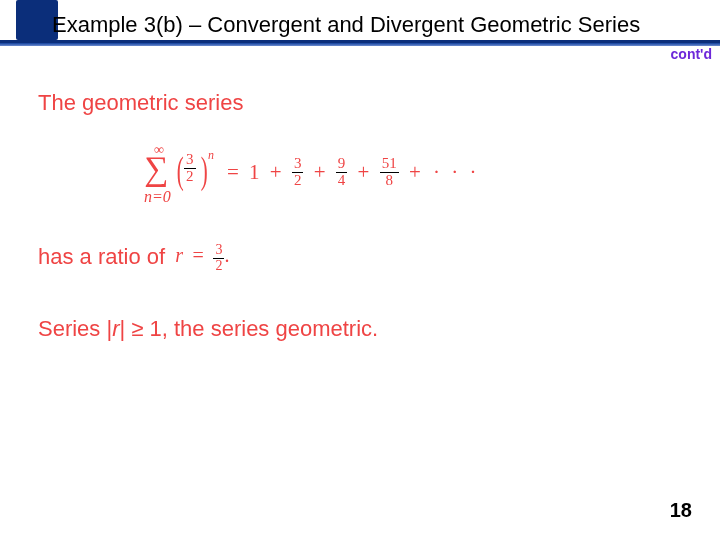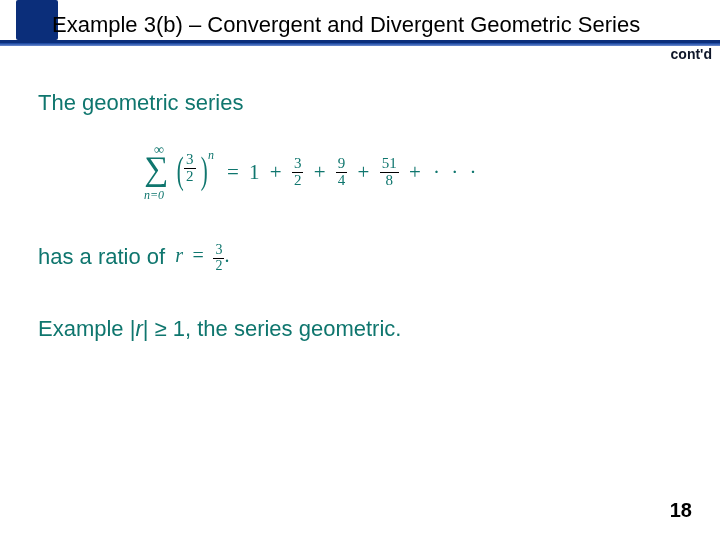--- a/index.html
+++ b/index.html
@@ -41,27 +41,27 @@
     font-size: 22px;
     color: #000;
     white-space: nowrap;
   }
   .contd {
     position: absolute;
     top: 46px;
     right: 8px;
     font-size: 14px;
     font-weight: bold;
-    color: #0f172a;
+    color: #6d28d9;
   }
   .content {
     position: relative;
     padding: 20px 38px 0 38px;
     font-size: 22px;
-    color: #0f766e;
+    color: #ef4444;
   }
   .line1 {
     margin-top: 6px;
     margin-bottom: 30px;
   }
   .math-img {
     margin-left: 106px;
     margin-bottom: 34px;
     position: relative;
     height: 62px;
@@ -85,21 +85,21 @@
     font-family: "Times New Roman", serif;
     font-size: 34px;
     line-height: 1;
   }
   .sigma-bot {
     position: absolute;
     left: 0;
     top: 42px;
     font-family: "Times New Roman", serif;
     font-style: italic;
-    font-size: 12px;
+    font-size: 16px;
     white-space: nowrap;
   }
   .paren {
     position: absolute;
     left: 30px;
     top: 8px;
     font-family: "Times New Roman", serif;
     font-size: 16px;
   }
   .paren-l {
@@ -270,18 +270,18 @@
       <span class="rvar">r</span>
       <span class="eq">=</span>
       <span class="frac">
         <span class="n">3</span>
         <span class="d">2</span>
       </span><span class="period">.</span>
     </span>
   </div>
 
   <div class="line3">
-    <span>Example |</span><span class="rvar">r</span><span>| ≥ 1, the series geometric.</span>
+    <span>Series |</span><span class="rvar">r</span><span>| ≥ 1, the series geometric.</span>
   </div>
 
 </div>
 
 <div class="page-num">18</div>
 
 </body></html>

